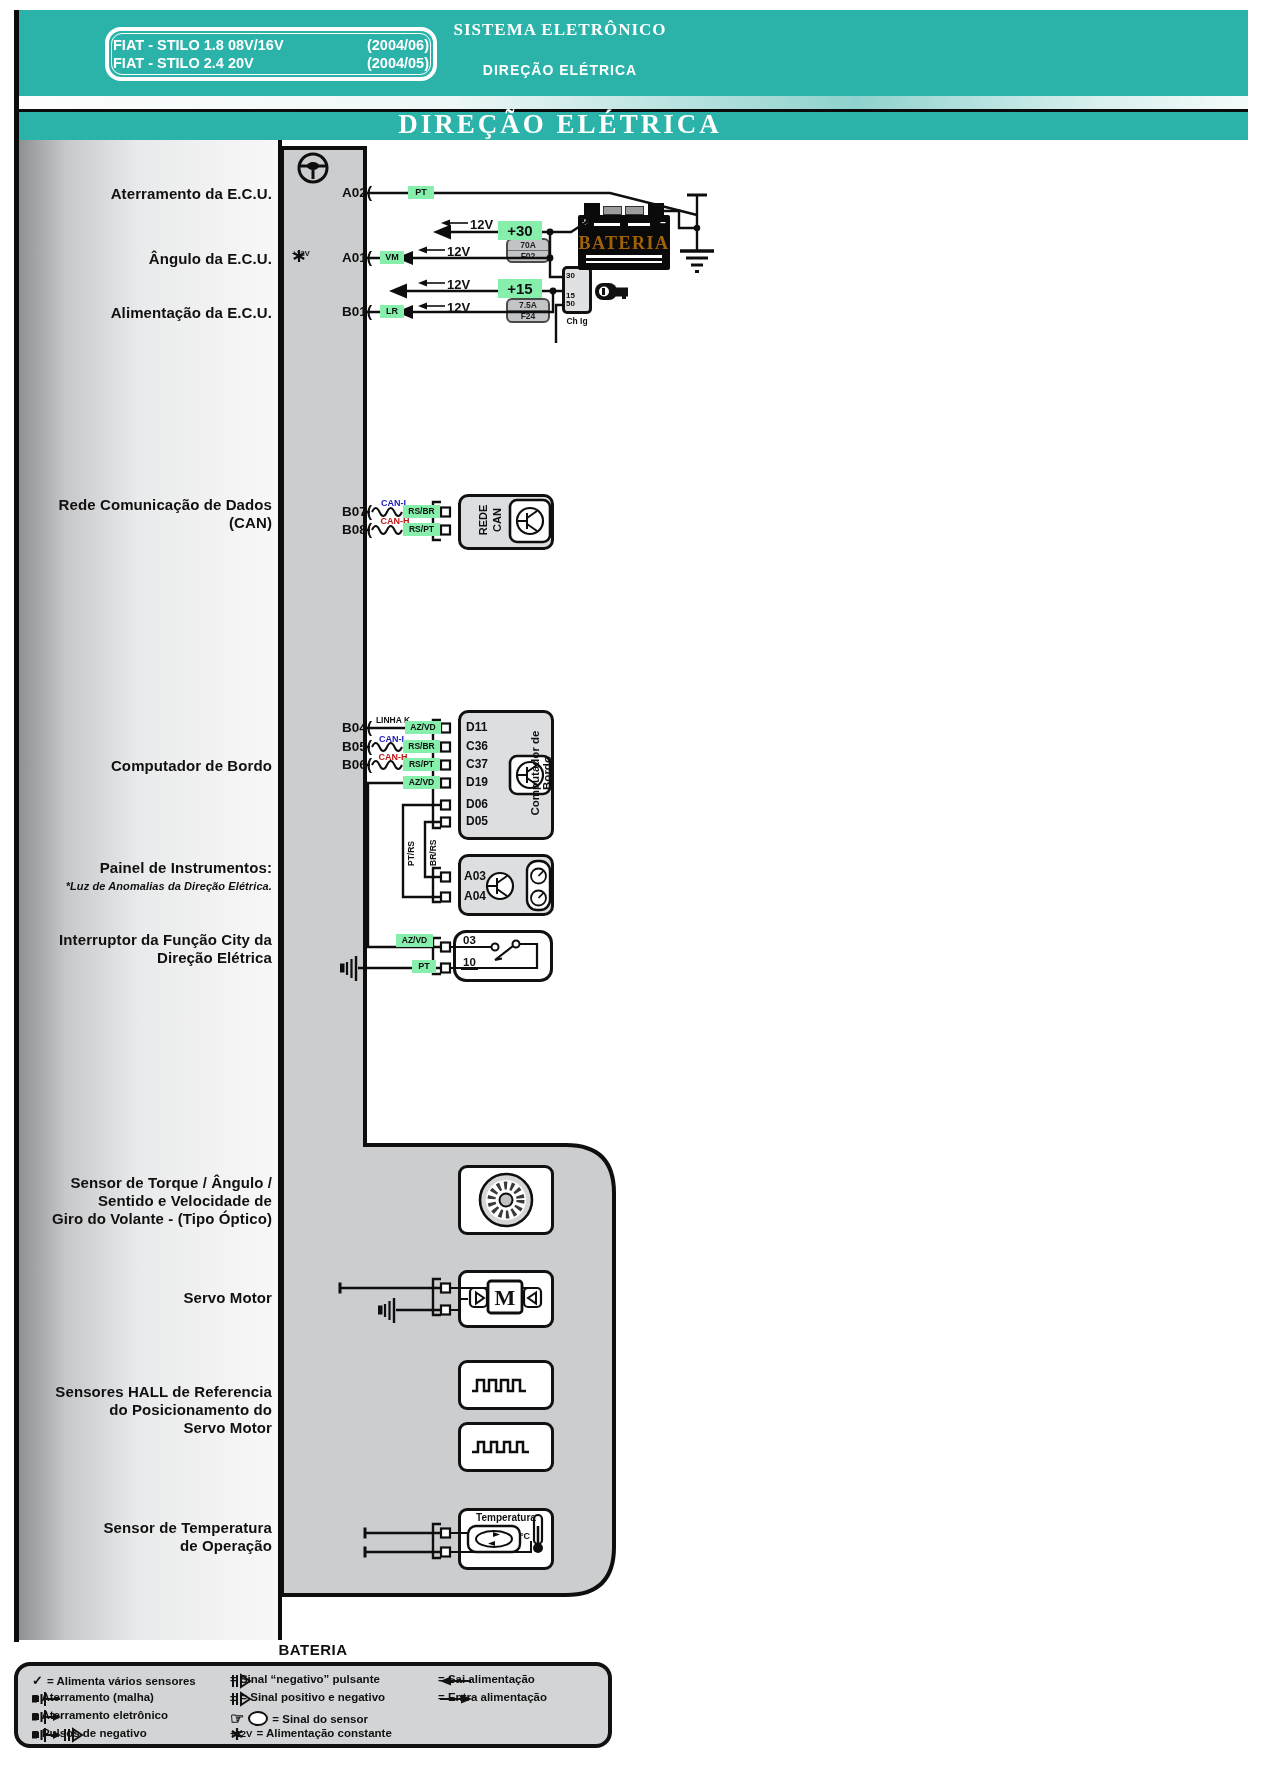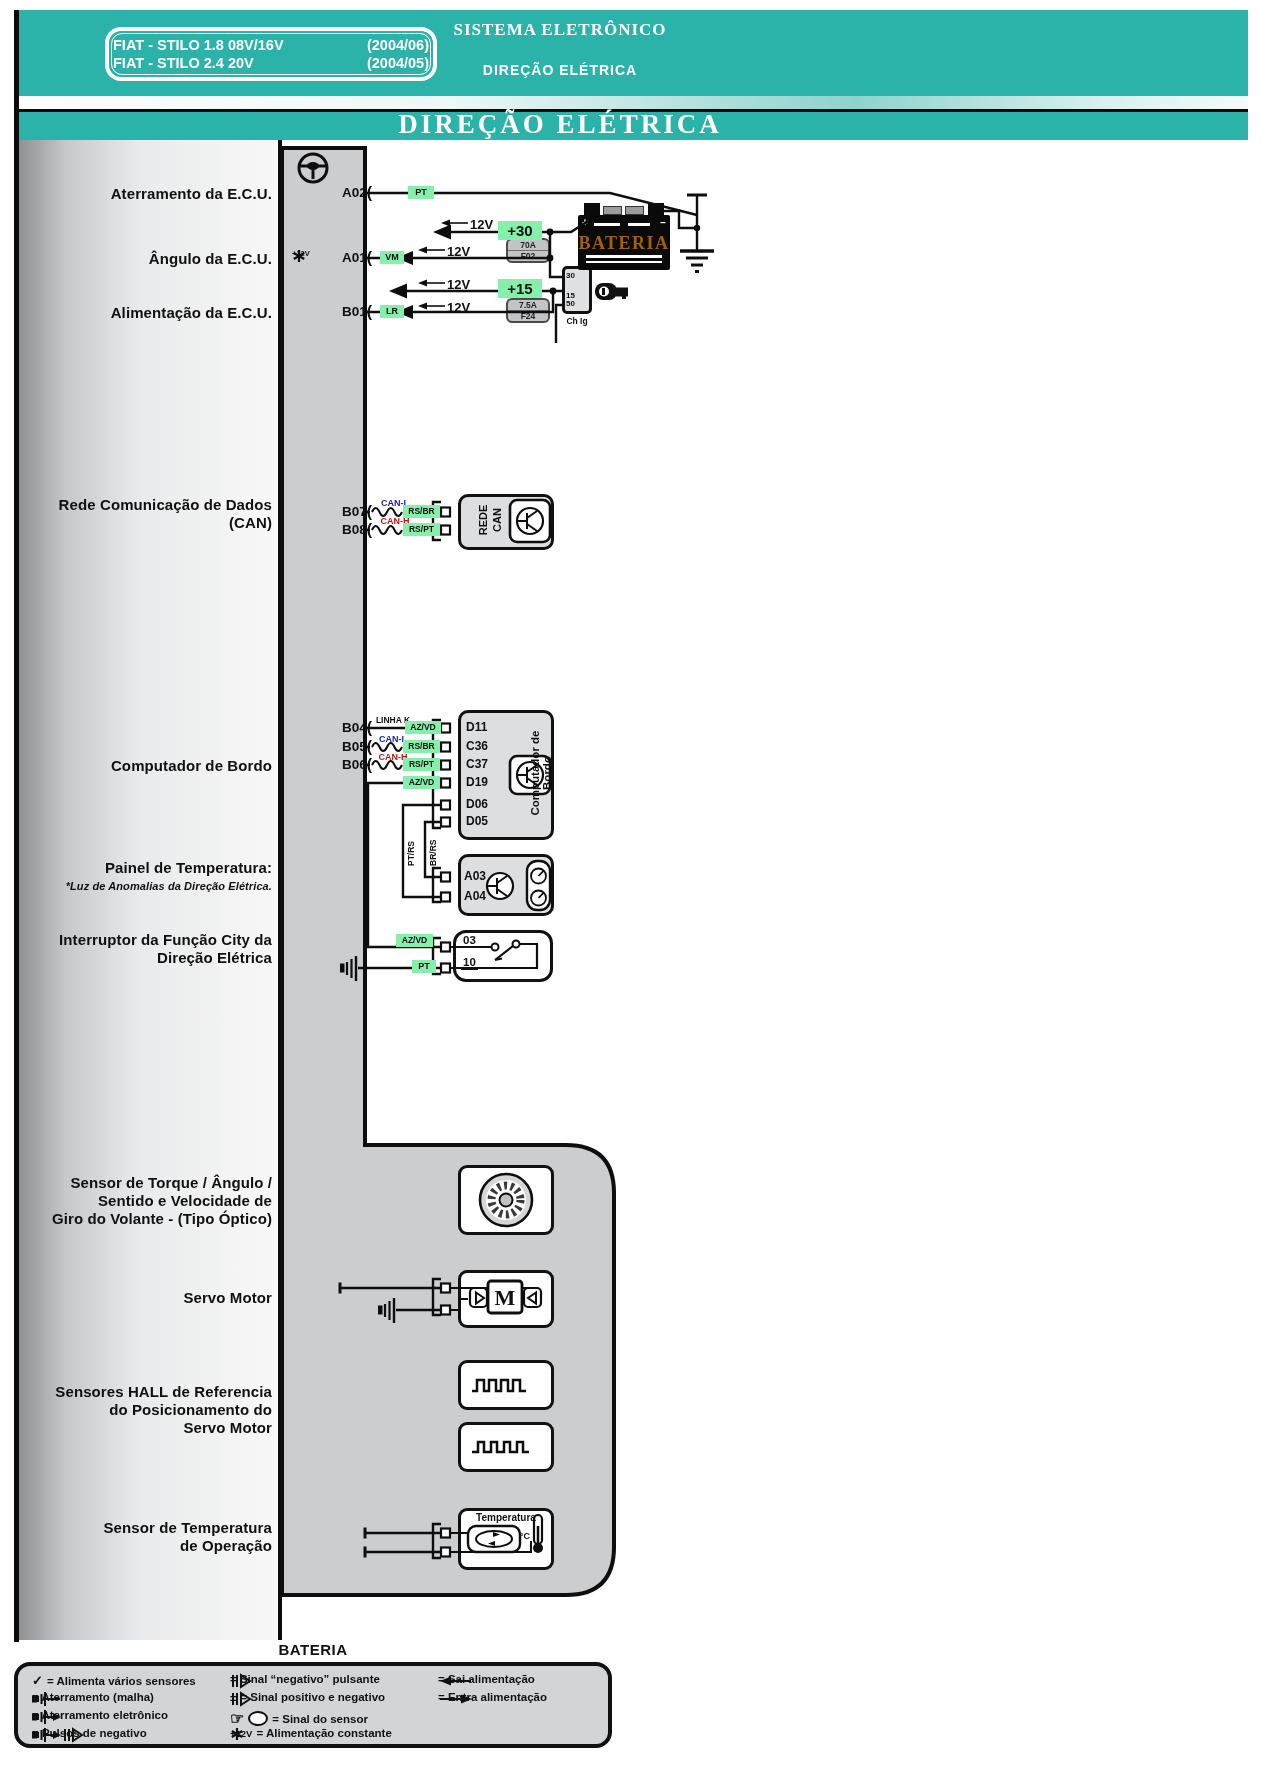--- a/index.html
+++ b/index.html
@@ -93,21 +93,21 @@
 
   <div class="abs" id="label-panel"></div>
   <div class="abs" id="panel-border"></div>
 
   <div class="llabel" style="top:185px">Aterramento da E.C.U.</div>
   <div class="llabel" style="top:250px">Ângulo da E.C.U.</div>
   <div class="llabel" style="top:304px">Alimentação da E.C.U.</div>
   <div class="llabel" style="top:496px">Rede Comunicação de Dados</div>
   <div class="llabel" style="top:514px">(CAN)</div>
   <div class="llabel" style="top:757px">Computador de Bordo</div>
-  <div class="llabel" style="top:859px">Painel de Temperatura:</div>
+  <div class="llabel" style="top:859px">Painel de Instrumentos:</div>
   <div class="llabel sub" style="top:880px">*Luz de Anomalias da Direção Elétrica.</div>
   <div class="llabel" style="top:931px">Interruptor da Função City da</div>
   <div class="llabel" style="top:949px">Direção Elétrica</div>
   <div class="llabel" style="top:1174px">Sensor de Torque / Ângulo /</div>
   <div class="llabel" style="top:1192px">Sentido e Velocidade de</div>
   <div class="llabel" style="top:1210px">Giro do Volante - (Tipo Óptico)</div>
   <div class="llabel" style="top:1289px">Servo Motor</div>
   <div class="llabel" style="top:1383px">Sensores HALL de Referencia</div>
   <div class="llabel" style="top:1401px">do Posicionamento do</div>
   <div class="llabel" style="top:1419px">Servo Motor</div>

